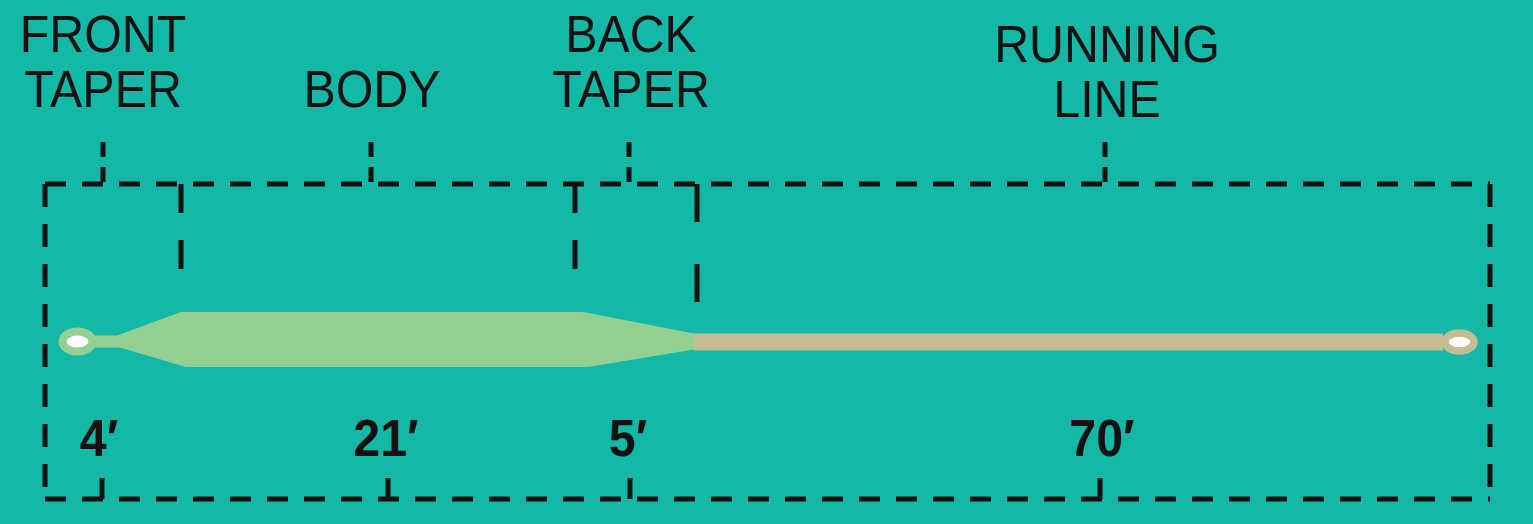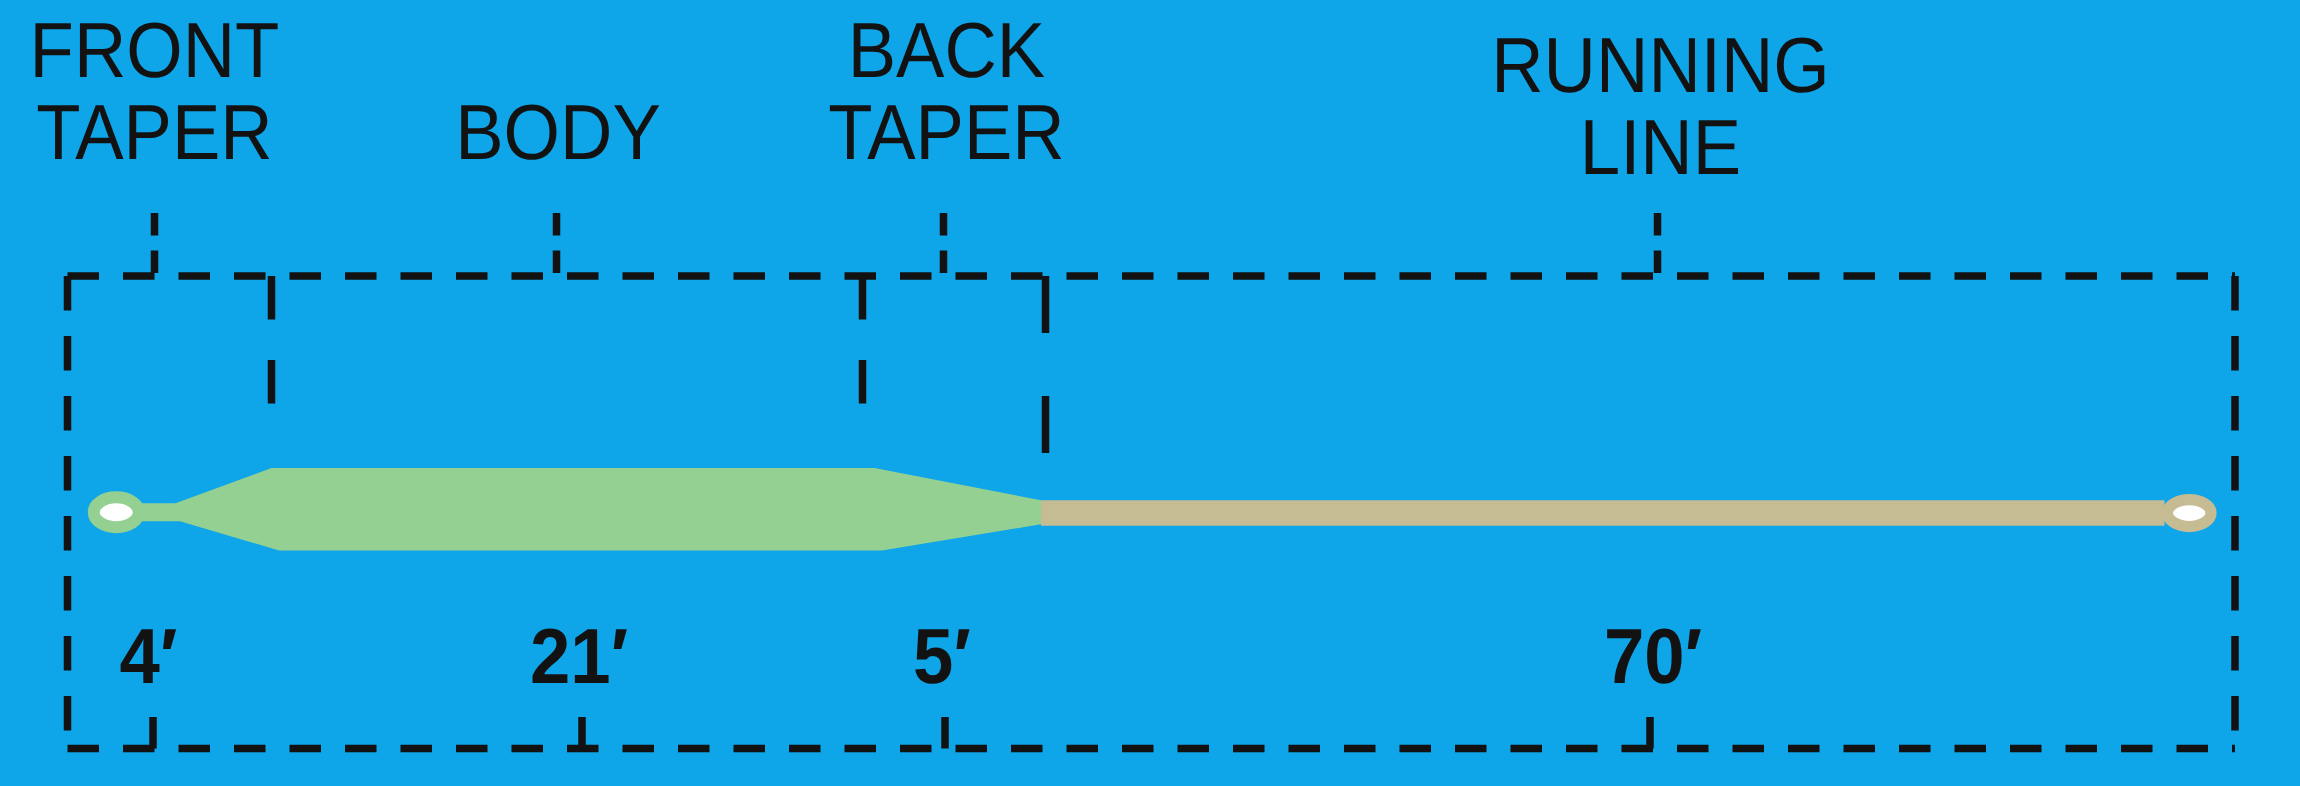--- a/index.html
+++ b/index.html
@@ -4,21 +4,21 @@
 <style>
   :root{
     --color-line:#121212;
     --color-body:#95d093;
     --color-running:#c5bc93;
   }
   html,body{margin:0;padding:0;background:#ffffff;}
   .stage{
     position:relative;
     width:1533px;height:524px;
-    background:#0ea5e9;
+    background:#14b8a6;
     overflow:hidden;
     font-family:"Liberation Sans","DejaVu Sans",sans-serif;
   }
   .stage svg{position:absolute;left:0;top:0;}
   .dash{stroke:var(--color-line);stroke-width:5;fill:none;}
   .solid{stroke:var(--color-line);stroke-width:5;fill:none;}
   .fill-body{fill:var(--color-body);stroke:none;}
   .fill-running{fill:var(--color-running);stroke:none;}
   .ring-body{fill:#ffffff;stroke:var(--color-body);stroke-width:8;}
   .ring-running{fill:#ffffff;stroke:var(--color-running);stroke-width:7.5;}

